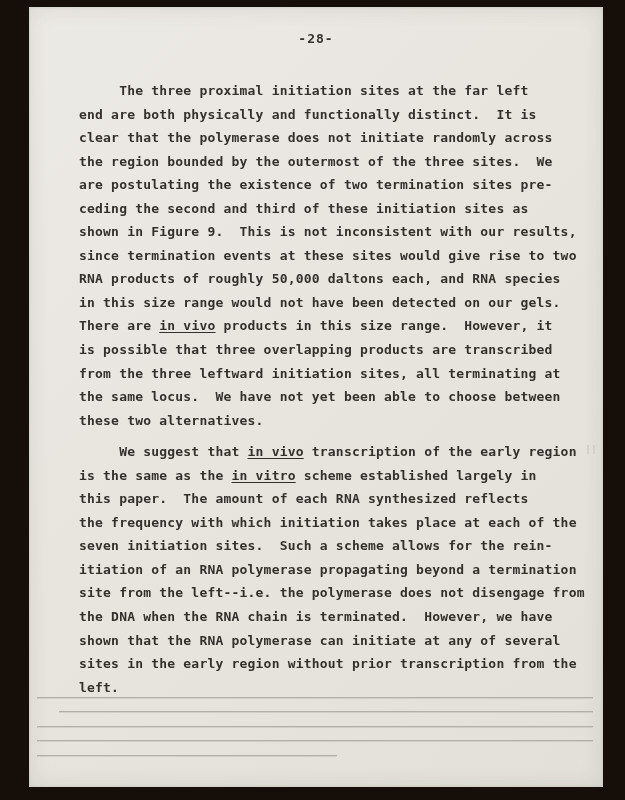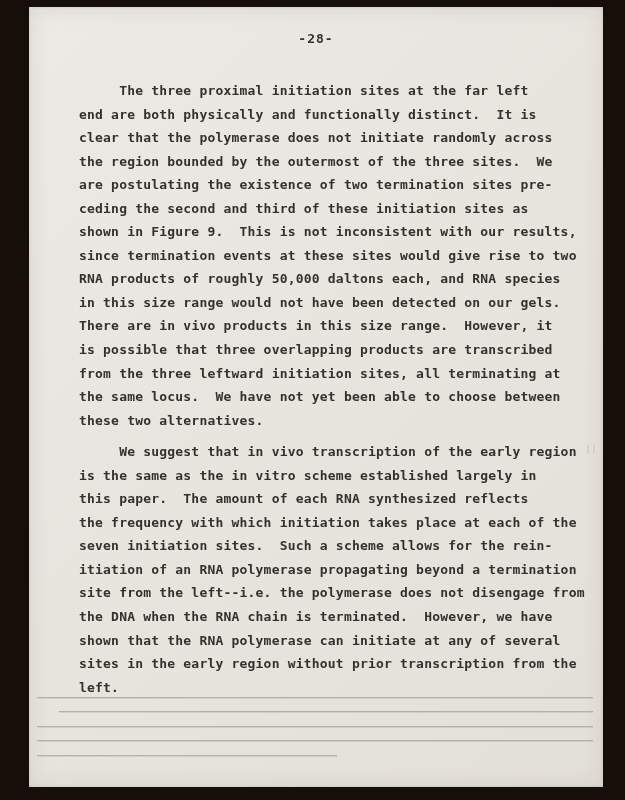--- a/index.html
+++ b/index.html
@@ -20,21 +20,21 @@
     color:#35322e;
   }
   .page-body{
     position:absolute;left:42px;top:64px;right:18px;
     font-size:13px;line-height:23.55px;font-weight:bold;
     color:#34312c;
     white-space:pre;
   }
   .para{margin:8px;}
   .line{height:23.55px;letter-spacing:0.2px;}
-  .u{text-underline-offset:2px;}
+  .u{text-decoration:underline;text-underline-offset:2px;}
   .rule{
     position:absolute;height:1px;
     background:#b3b0aa;
     box-shadow:0 1px 0 rgba(120,115,105,0.18);
   }
   .artifact{
     position:absolute;background:#c9c6bf;
   }
 </style>
 </head>

